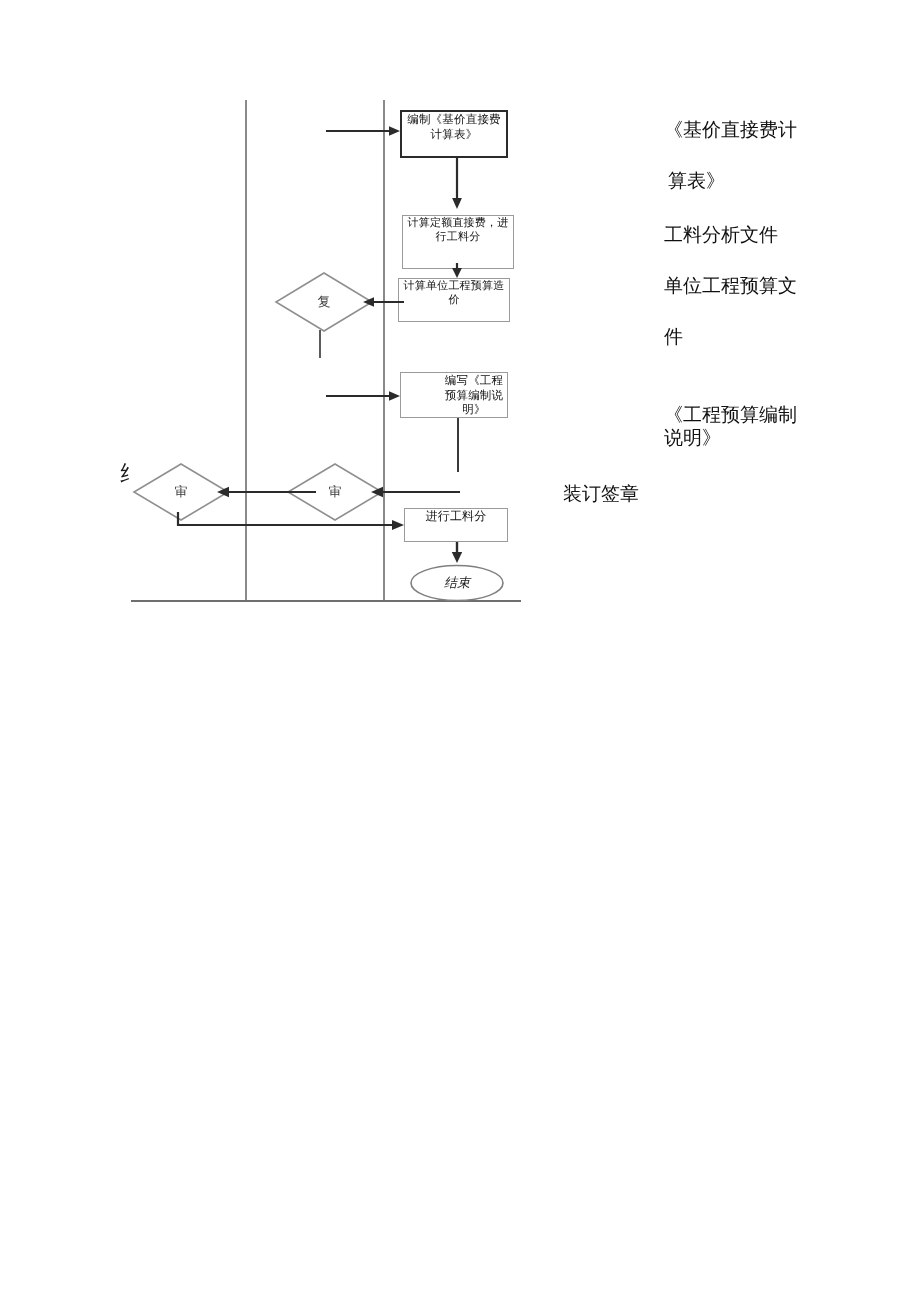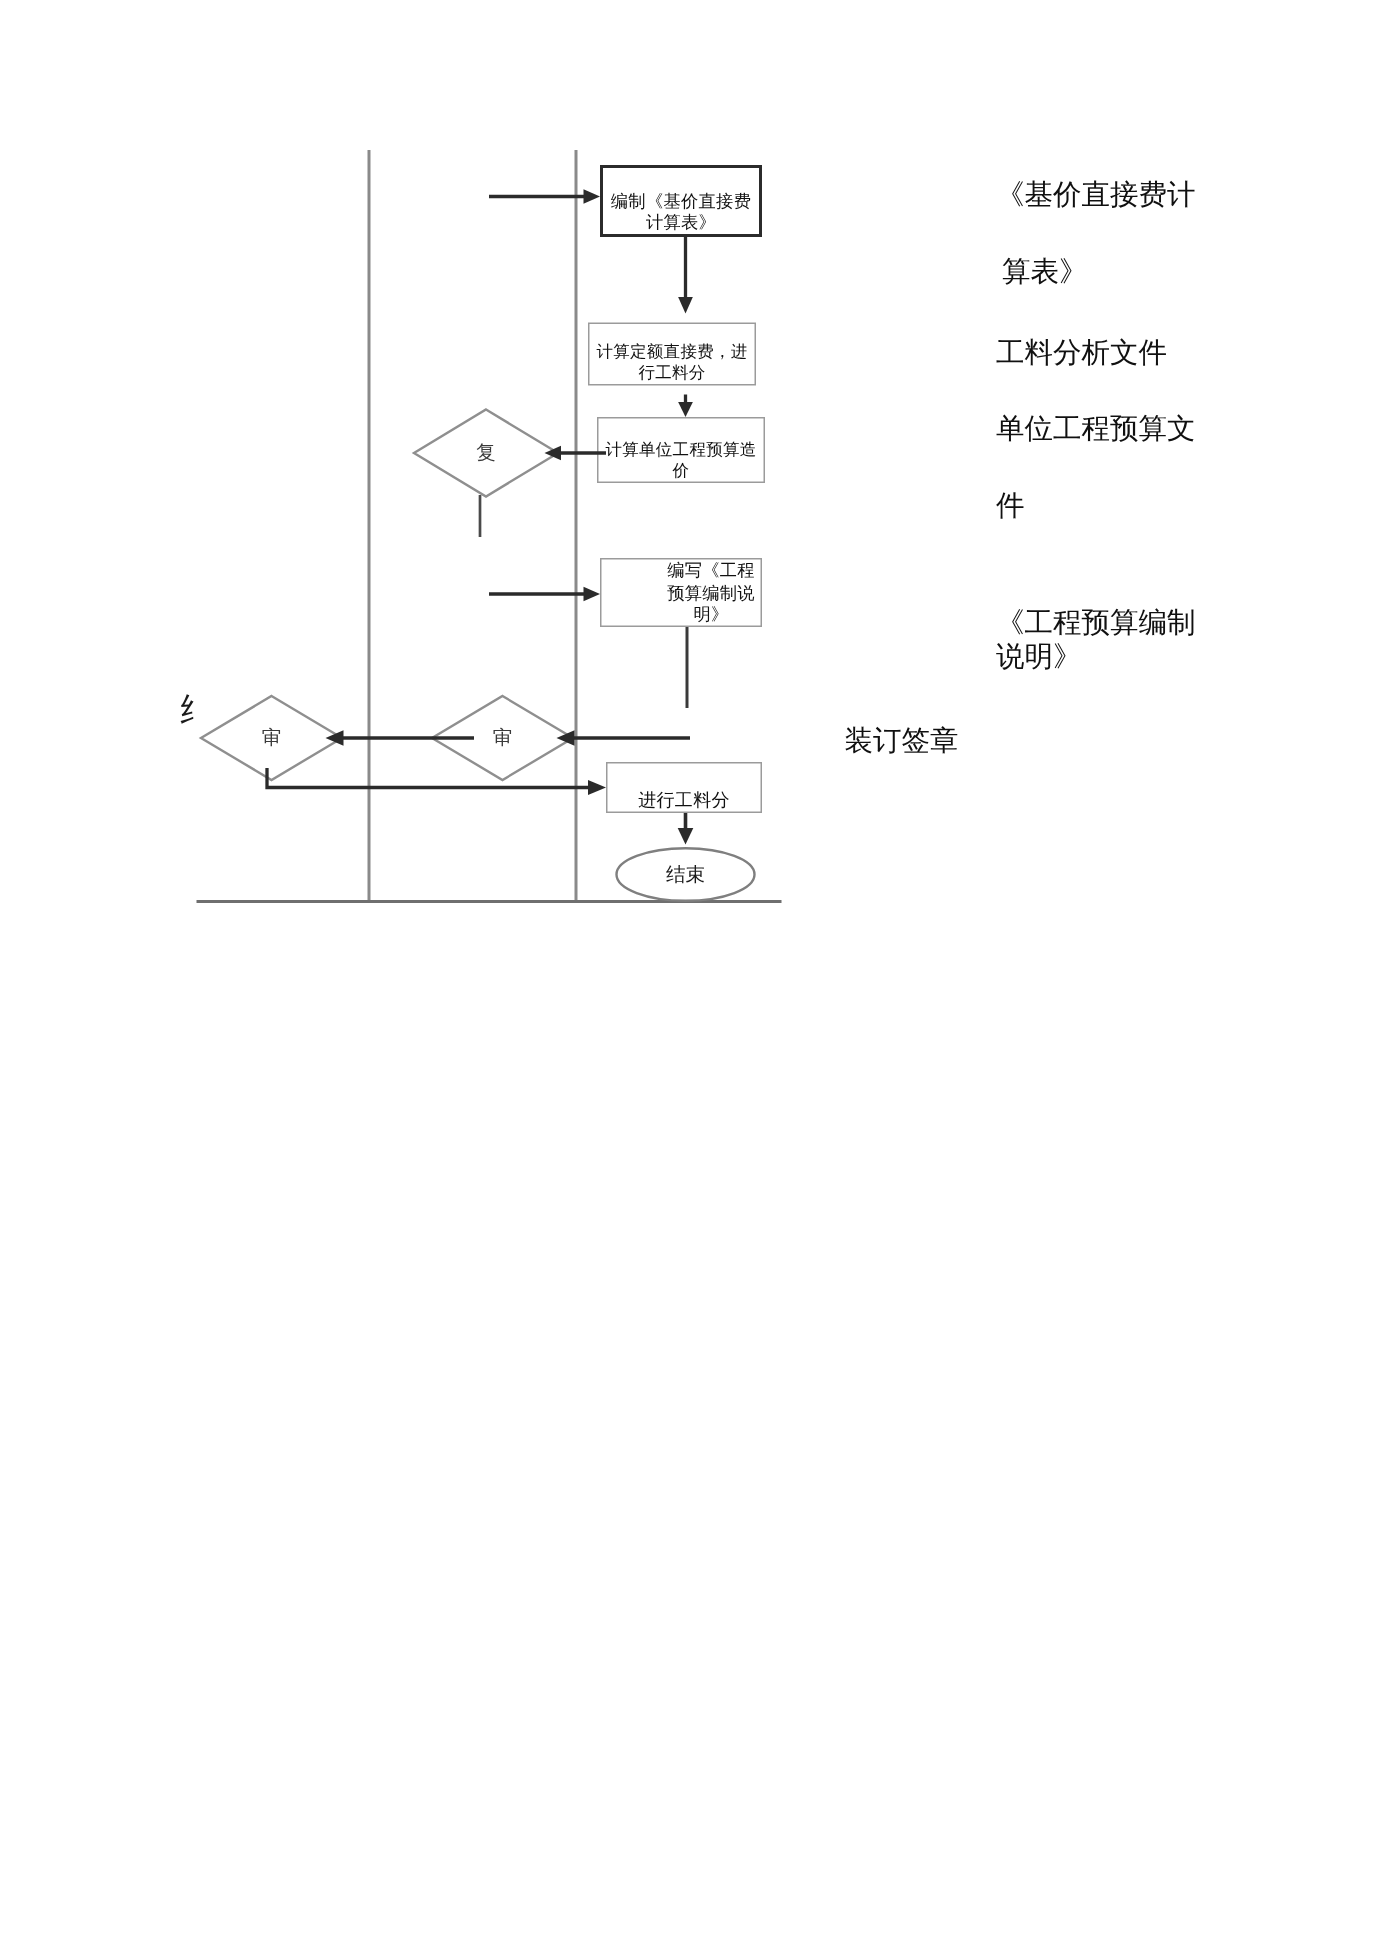--- a/index.html
+++ b/index.html
@@ -28,21 +28,21 @@
     position: absolute;
     height: 2px;
     background: #6f6f6f;
   }
   
   .box {
     position: absolute;
     box-sizing: border-box;
     background: #ffffff;
     display: flex;
-    align-items: flex-end;
+    align-items: flex-start;
     justify-content: center;
     text-align: center;
     line-height: 1.28;
     color: #111111;
     font-family: "DejaVu Sans", "Liberation Sans", sans-serif;
   }
   .box.dark { border: 2px solid #2b2b2b; }
   .box.light { border: 1.5px solid #9b9b9b; }
   .box .txt {
     display: block;
@@ -121,21 +121,21 @@
     </svg>
   </div>
 
   <div class="conn" style="left:447px; top:158px; width:20px; height:56px;">
     <svg width="20" height="56" viewBox="0 0 20 56">
       <line x1="10" y1="0" x2="10" y2="44" stroke="#2b2b2b" stroke-width="2.2"></line>
       <polygon points="10,51 5.1,40 14.9,40" fill="#2b2b2b"></polygon>
     </svg>
   </div>
 
-  <div class="box light" style="left:392px; top:215px; width:112px; height:42px; font-size:11px;">
+  <div class="box light" style="left:402px; top:215px; width:112px; height:54px; font-size:11px;">
     <span class="txt">计算定额直接费，进行工料分</span>
   </div>
 
   <div class="conn" style="left:447px; top:263px; width:20px; height:18px;">
     <svg width="20" height="18" viewBox="0 0 20 18">
       <line x1="10" y1="0" x2="10" y2="9" stroke="#2b2b2b" stroke-width="2.2"></line>
       <polygon points="10,15 5.1,5 14.9,5" fill="#2b2b2b"></polygon>
     </svg>
   </div>
 
@@ -219,21 +219,21 @@
     <span class="txt">进行工料分</span>
   </div>
 
   <div class="conn" style="left:447px; top:542px; width:20px; height:24px;">
     <svg width="20" height="24" viewBox="0 0 20 24">
       <line x1="10" y1="0" x2="10" y2="13" stroke="#2b2b2b" stroke-width="2.4"></line>
       <polygon points="10,21 4.8,10 15.2,10" fill="#2b2b2b"></polygon>
     </svg>
   </div>
 
-  <div class="ellipse" style="left:409px; top:564px; width:96px; height:38px;">
+  <div class="ellipse" style="left:409px; top:564px; width:96px; height:38px;font-style:italic;">
     <svg width="96" height="38" viewBox="0 0 96 38">
       <ellipse cx="48" cy="19" rx="46" ry="17.5" fill="#ffffff" stroke="#7f7f7f" stroke-width="1.6"></ellipse>
     </svg>
     <span class="elabel">结束</span>
   </div>
 
   <div class="note" style="left:664px; top:117px; font-size:19px;text-align:right;">《基价直接费计</div>
   <div class="note" style="left:668px; top:168px; font-size:19px;">算表》</div>
   <div class="note" style="left:664px; top:222px; font-size:19px;">工料分析文件</div>
   <div class="note" style="left:664px; top:273px; font-size:19px;">单位工程预算文</div>

